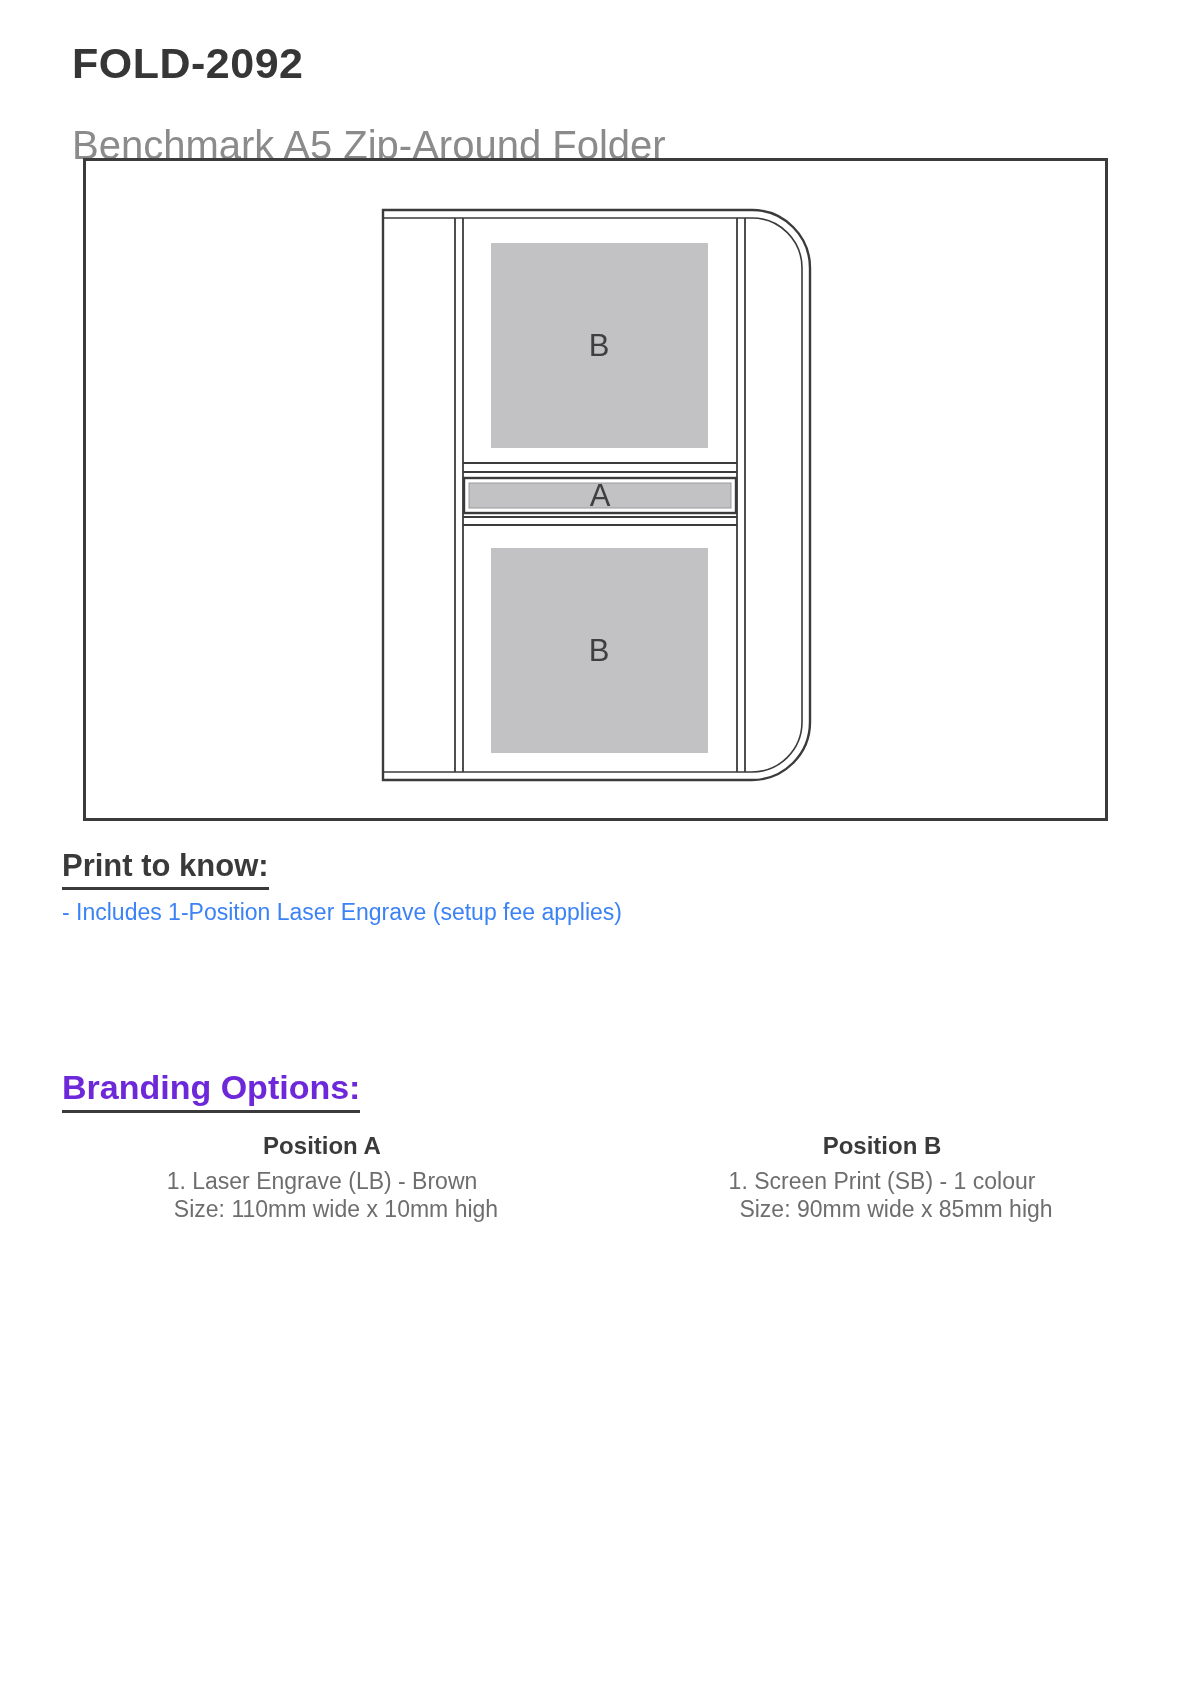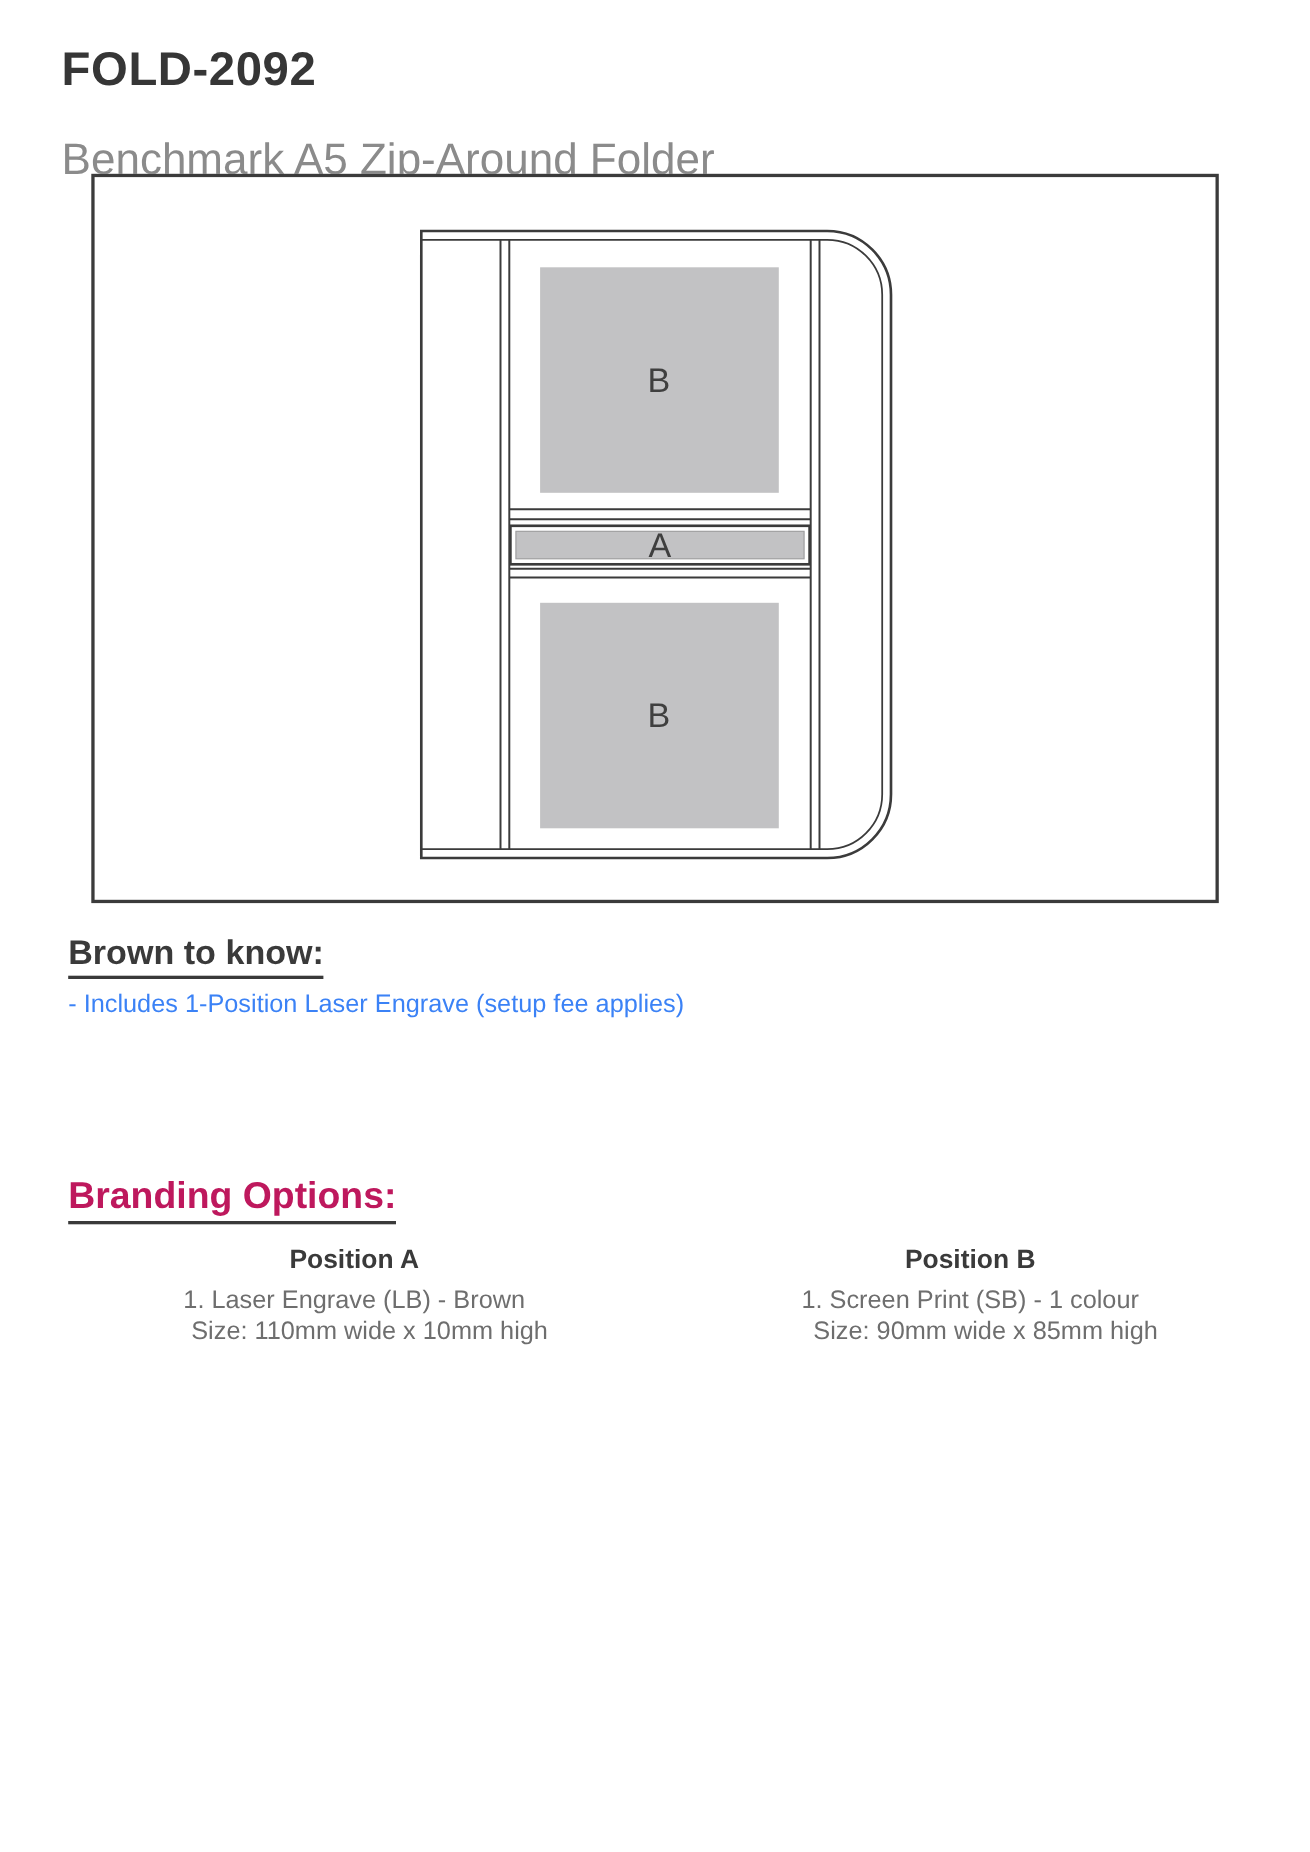--- a/index.html
+++ b/index.html
@@ -2,35 +2,35 @@
 <html><head>
 <meta charset="utf-8">
 <style>
   html,body{margin:0;padding:0;}
   body{
     width:1191px;height:1684px;position:relative;background:#ffffff;
     font-family:"Liberation Sans", sans-serif;color:#3a3a3a;overflow:hidden;
   }
   .abs{position:absolute;}
   
-  .header{left:56px;top:38px;}
+  .header{left:72px;top:38px;}
   .product-code{font-size:43px;font-weight:bold;color:#363636;line-height:1.18;letter-spacing:0.5px;}
   .product-name{font-size:40px;font-weight:normal;color:#8b8b8b;line-height:1.2;margin-top:32px;}
   
   .diagram-box{
     left:83px;top:158px;width:1025px;height:663px;
     border:3px solid #3b3b3b;box-sizing:border-box;background:#fff;
   }
   .diagram-box svg{position:absolute;left:-3px;top:-3px;}
   
   .section-heading{font-size:31px;font-weight:bold;color:#3a3a3a;}
   .section-heading .underlined, .branding-heading .underlined{
     display:inline-block;border-bottom:3px solid #3a3a3a;padding-bottom:3px;
   }
-  .branding-heading{font-size:34px;font-weight:bold;color:#be185d;}
+  .branding-heading{font-size:34px;font-weight:bold;color:#6d28d9;}
   .body-text{font-size:23px;color:#3b82f6;line-height:1.25;}
   .position-col{width:520px;text-align:center;}
   .position-title{font-size:24px;font-weight:bold;color:#3a3a3a;margin-bottom:7px;}
   .position-line{font-size:23px;color:#6e6e6e;line-height:1.22;}
   .position-line.indent{padding-left:28px;}
   svg text{font-family:"Liberation Sans", sans-serif;}
 </style>
 </head>
 <body>
 
@@ -64,21 +64,21 @@
     <rect x="381" y="320" width="272" height="35" fill="#ffffff" stroke="#3b3b3b" stroke-width="2.4"></rect>
     <rect x="386" y="325" width="262" height="25" fill="#c2c2c4" stroke="#9a9a9c" stroke-width="1"></rect>
     <text x="517" y="348" font-size="31" fill="#3f3f3f" text-anchor="middle">A</text>
 
     <rect x="408" y="390" width="217" height="205" fill="#c2c2c4"></rect>
     <text x="516" y="503" font-size="31" fill="#3f3f3f" text-anchor="middle">B</text>
   </svg>
 </div>
 
 <div class="abs section-heading" style="left:62px;top:848px;">
-  <span class="underlined">Brown to know:</span>
+  <span class="underlined">Print to know:</span>
 </div>
 <div class="abs body-text" style="left:62px;top:898px;">- Includes 1-Position Laser Engrave (setup fee applies)</div>
 
 <div class="abs branding-heading" style="left:62px;top:1068px;">
   <span class="underlined">Branding Options:</span>
 </div>
 
 <div class="abs position-col" style="left:62px;top:1132px;">
   <div class="position-title">Position A</div>
   <div class="position-line">1. Laser Engrave (LB) - Brown</div>

